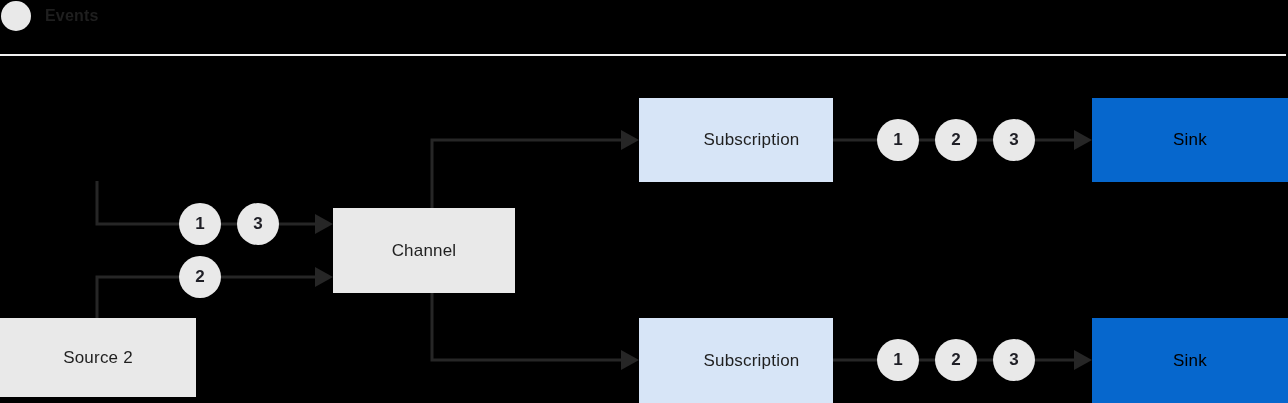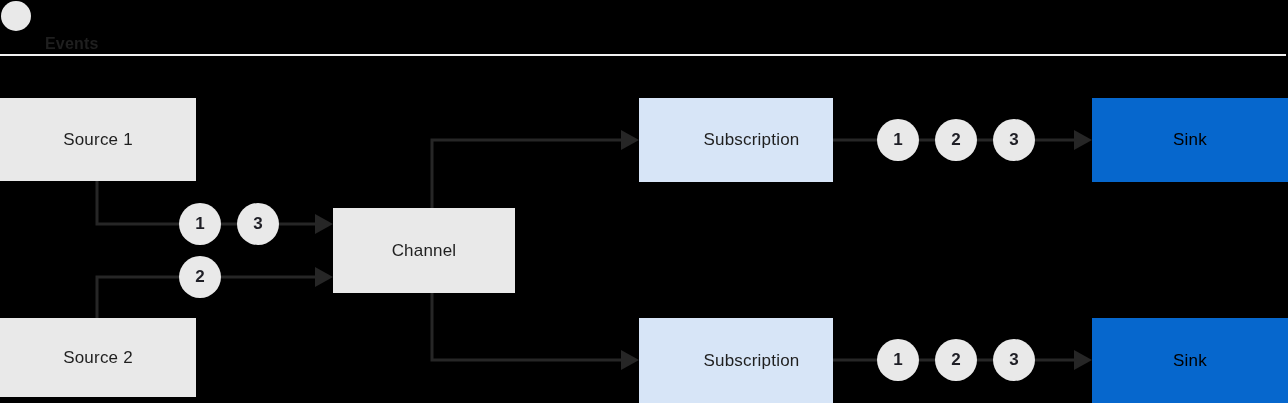--- a/index.html
+++ b/index.html
@@ -12,21 +12,20 @@
   .legend { position: absolute; left: 0; top: 0; height: 34px; display: flex; align-items: center; }
   .legend-dot {
     position: absolute; left: 1px; top: 1px;
     width: 30px; height: 30px; border-radius: 50%;
     background: #e9e9e9;
   }
   .legend-label {
     position: absolute; left: 45px; top: 7px;
     font-size: 16px; font-weight: bold; letter-spacing: .2px;
     color: #1f1f1f;
-    margin-top: 28px;
   }
 
   .divider { position: absolute; left: 0; top: 54px; width: 1286px; height: 2px; background: #f0f0f0; }
 
   
   .wires { position: absolute; left: 0; top: 0; width: 1288px; height: 403px; }
 
   
   .node {
     position: absolute; display: flex; align-items: center; justify-content: center;
@@ -92,23 +91,20 @@
     <g fill="#262626">
       <polygon points="315,214 315,234 333,224"></polygon>
       <polygon points="315,267 315,287 333,277"></polygon>
       <polygon points="621,130 621,150 639,140"></polygon>
       <polygon points="621,350 621,370 639,360"></polygon>
       <polygon points="1074,130 1074,150 1092,140"></polygon>
       <polygon points="1074,350 1074,370 1092,360"></polygon>
     </g>
   </svg>
 
-  <div class="node gray n-source1">
-    <span>Source 1</span>
-  </div>
   <div class="node gray n-source2">
     <span>Source 2</span>
   </div>
   <div class="node gray n-channel">
     <span>Channel</span>
   </div>
   <div class="node lightblue n-sub1">
     <span>Subscription</span>
   </div>
   <div class="node lightblue n-sub2">

